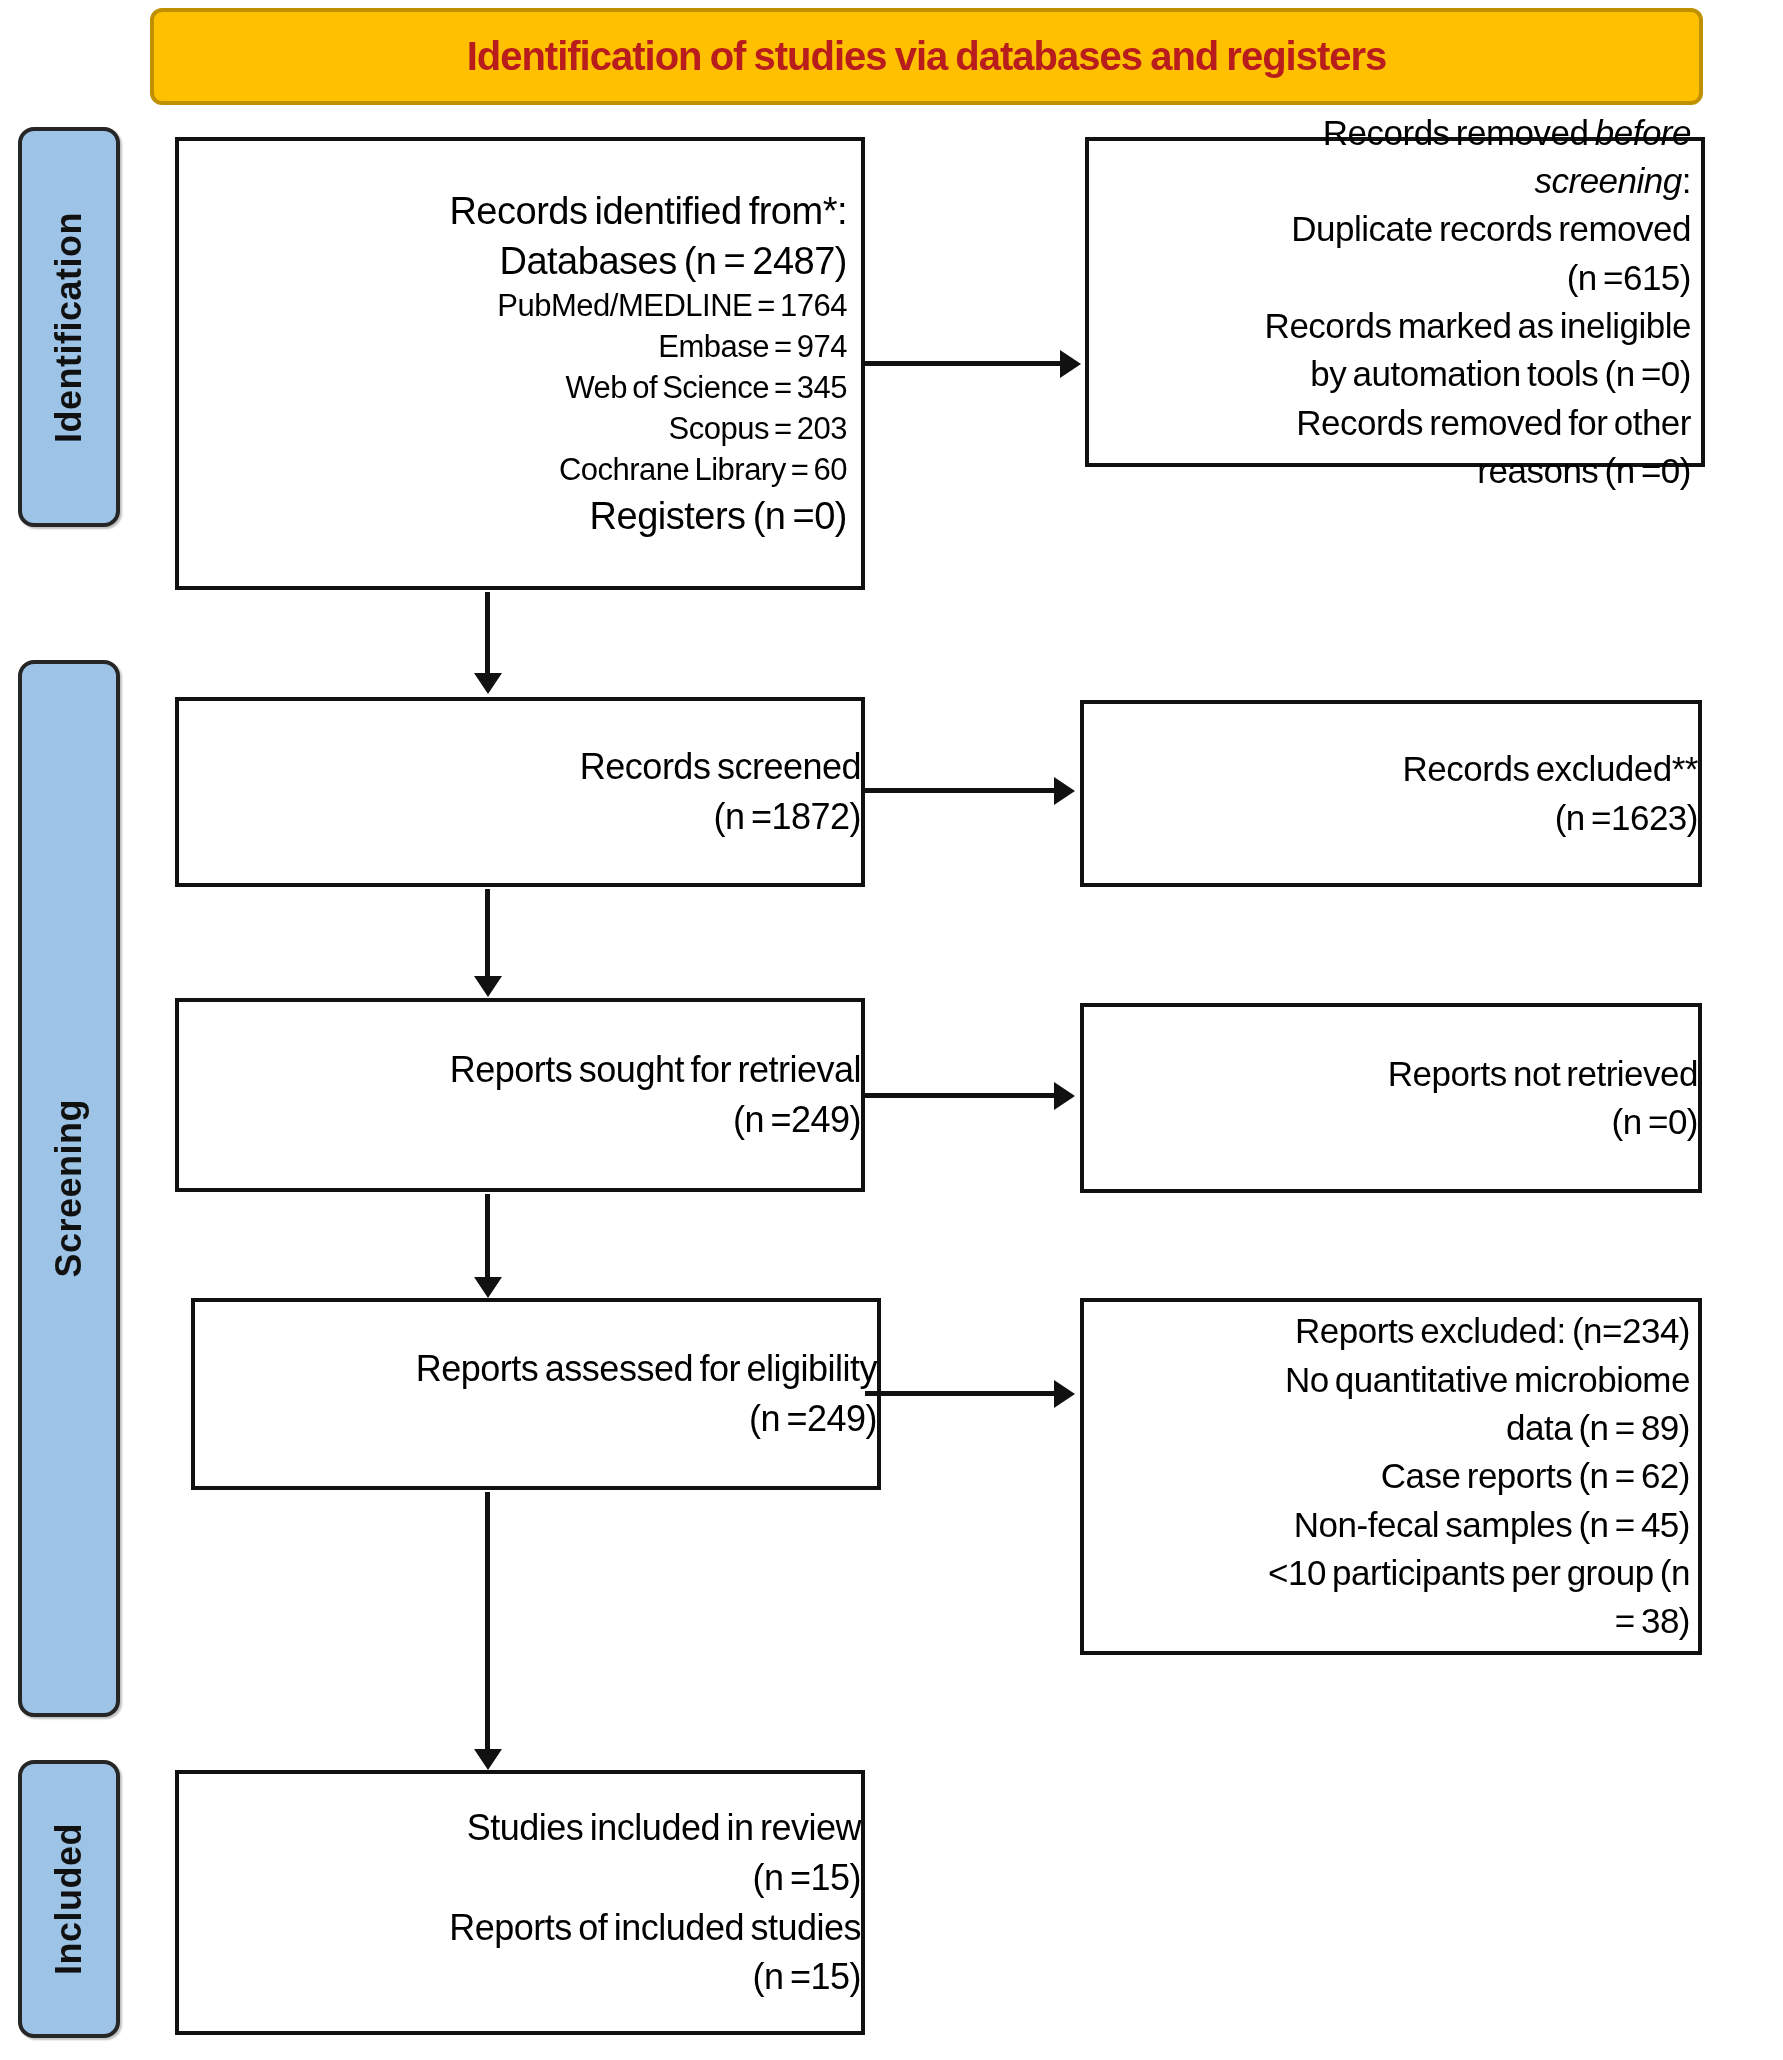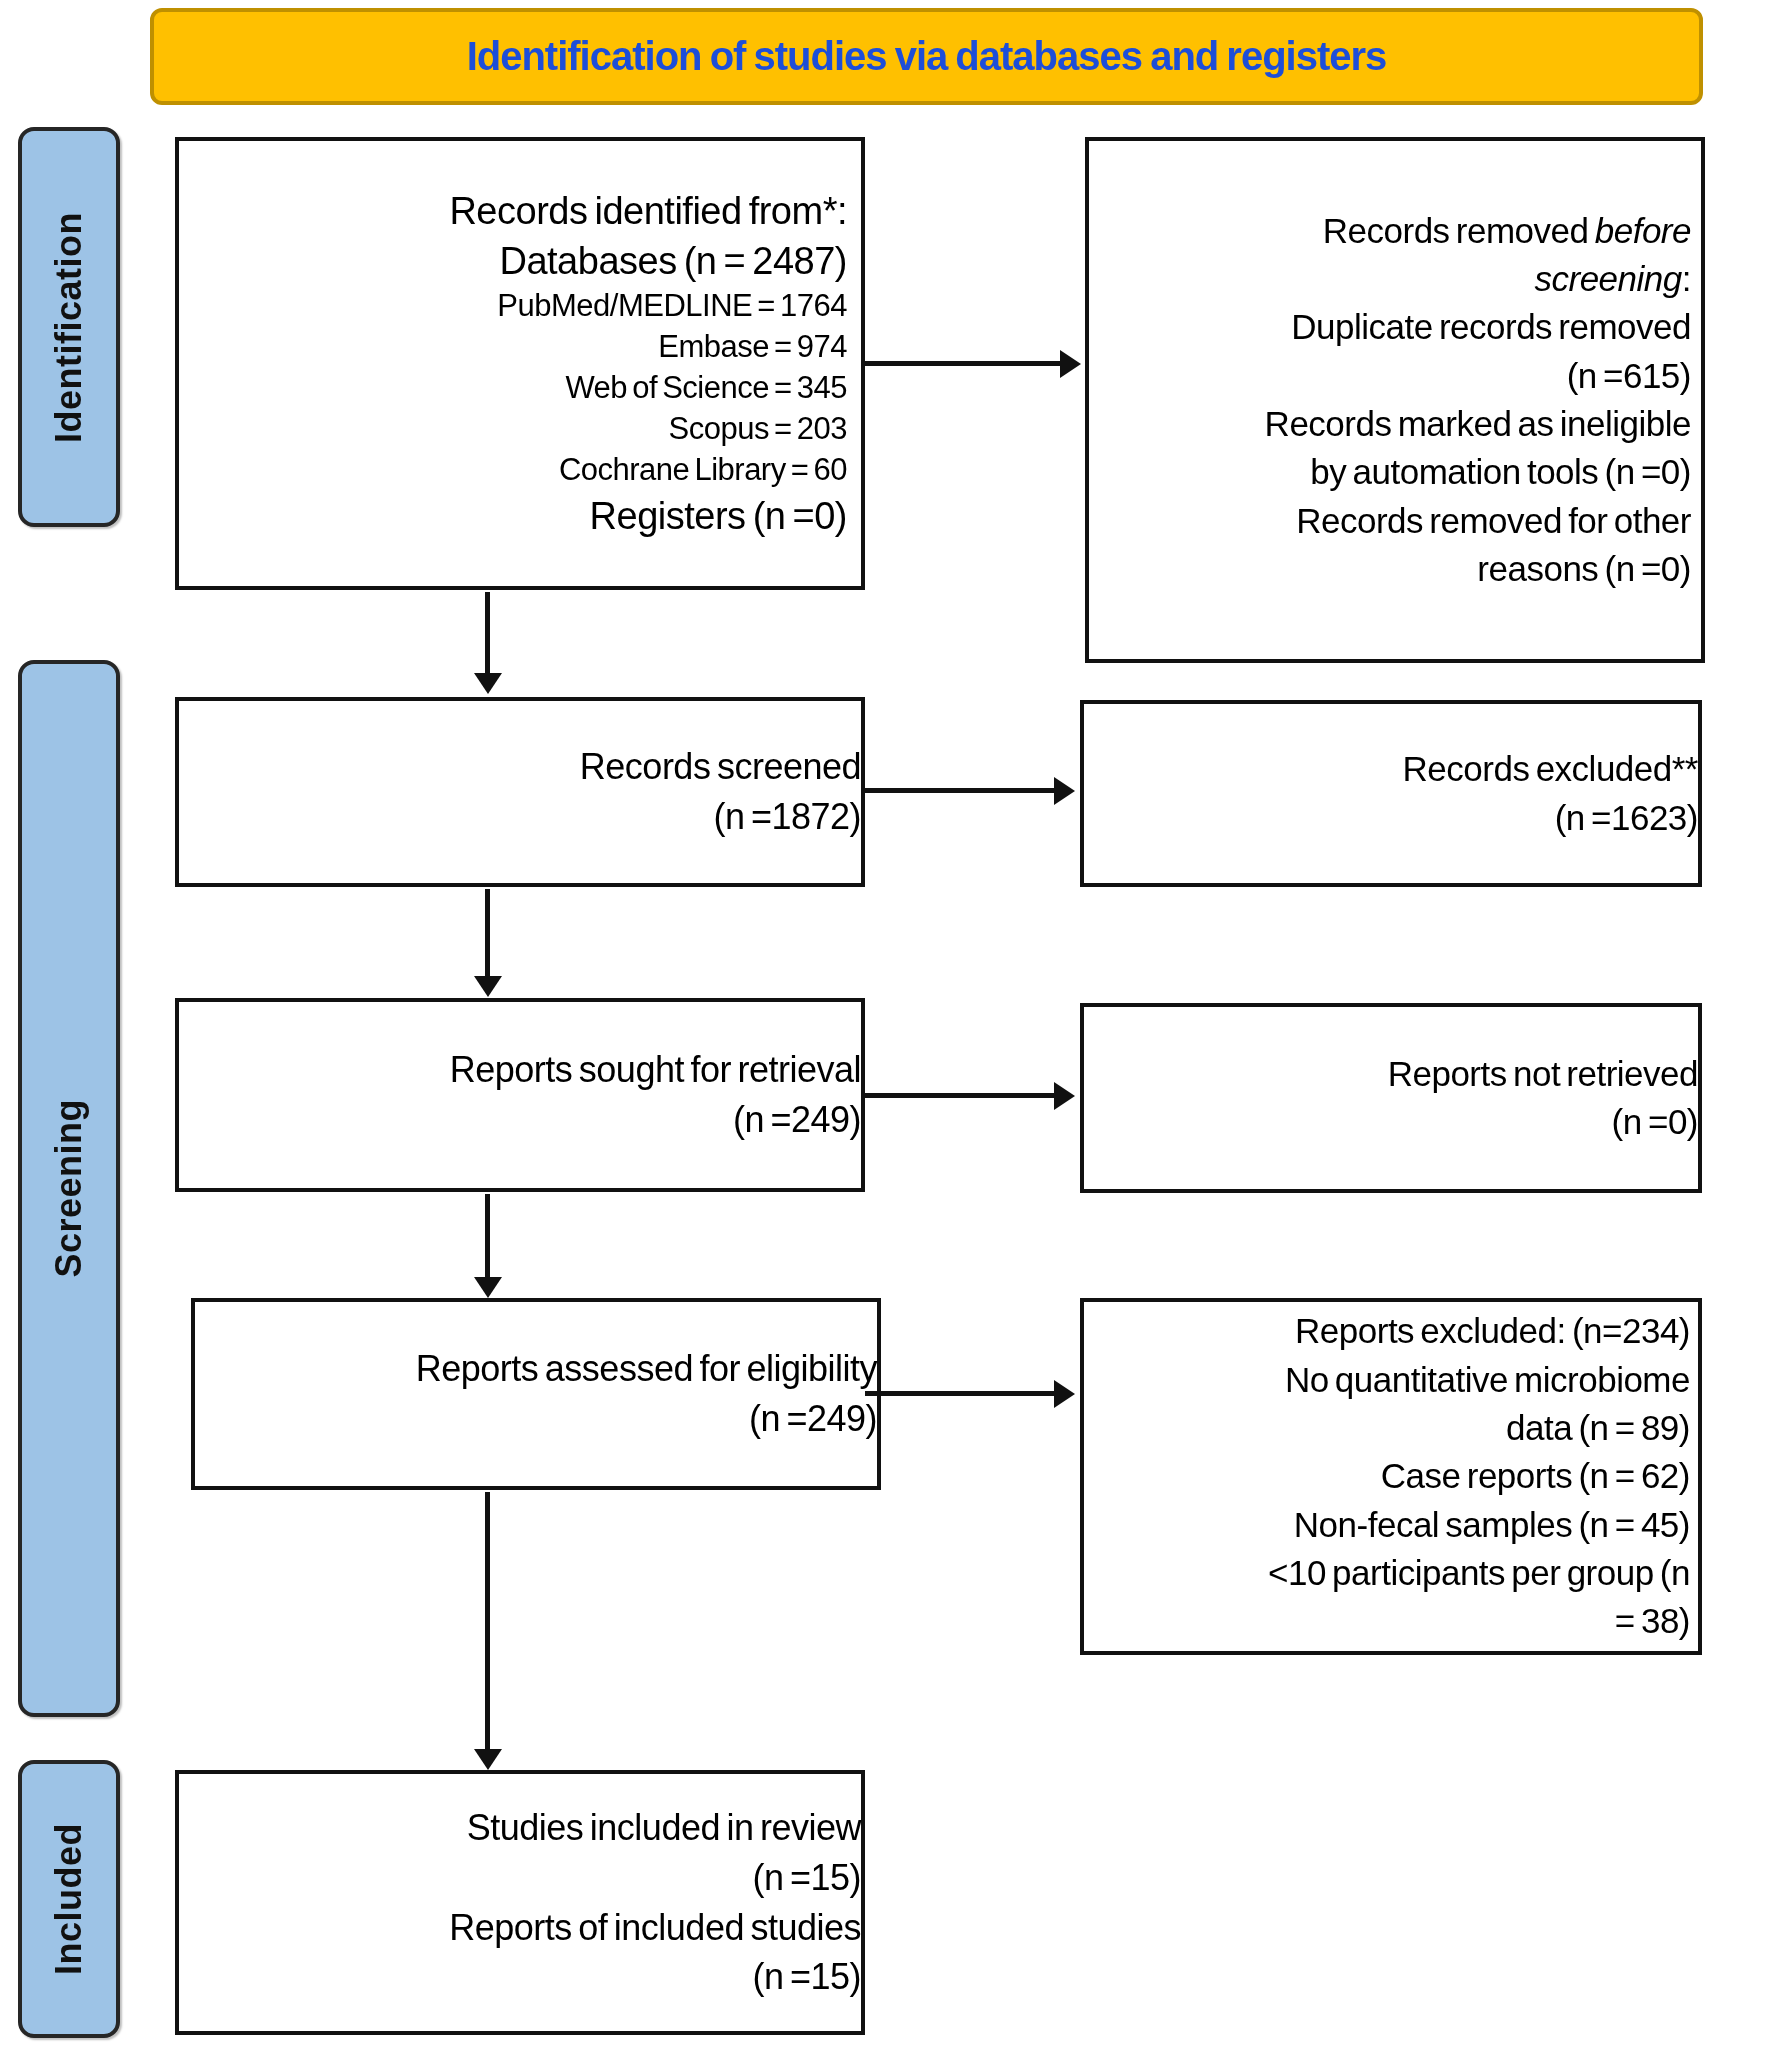--- a/index.html
+++ b/index.html
@@ -20,21 +20,21 @@
   .banner {
     position: absolute;
     left: 150px; top: 8px;
     width: 1553px; height: 97px;
     background: var(--banner-bg, #FFC000);
     border: 4px solid var(--banner-border, #BF9000);
     border-radius: 12px;
     display: flex; align-items: center; justify-content: center;
     font-size: 40px; font-weight: bold;
     letter-spacing: -1px; word-spacing: -2px;
-    color: #1d4ed8;
+    color: #b91c1c;
   }
 
   
   .stage {
     position: absolute;
     left: 18px; width: 102px;
     background: var(--stage-bg, #9DC3E6);
     border: 4px solid var(--stage-border, #262626);
     border-radius: 16px;
     display: flex; align-items: center; justify-content: center;
@@ -62,21 +62,21 @@
     letter-spacing: -0.5px; word-spacing: -3px; text-align: right;
   }
   .line { white-space: nowrap; }
   .it { font-style: italic; }
 
   #box-l1 { left: 175px; top: 137px;  width: 690px; height: 453px; padding: 8px 14px 8px 36px; line-height: 1.32; }
   #box-l1 .sz-lg { font-size: 38px; }
   #box-l1 .sz-sm { font-size: 31px; }
   #box-l1 .ind-1 { padding-left: 95px; }
 
-  #box-r1 { left: 1085px; top: 137px; width: 620px; height: 526px; padding: 8px 10px 8px 28px; font-size: 35px; }
+  #box-r1 { left: 1085px; top: 137px; width: 620px; height: 330px; padding: 8px 10px 8px 28px; font-size: 35px; }
   .rbox .ind-1 { padding-left: 62px; }
 
   #box-l2 { left: 175px; top: 697px;  width: 690px; height: 190px; padding-left: 36px; }
   #box-r2 { left: 1080px; top: 700px; width: 622px; height: 187px; padding-left: 28px; font-size: 35px; }
   #box-l3 { left: 175px; top: 998px;  width: 690px; height: 194px; padding-left: 36px; }
   #box-r3 { left: 1080px; top: 1003px; width: 622px; height: 190px; padding-left: 28px; font-size: 35px; }
   #box-l4 { left: 175px; top: 1298px; width: 690px; height: 192px; padding-left: 36px; margin-left: 16px; }
   #box-r4 { left: 1080px; top: 1298px; width: 622px; height: 357px; padding: 4px 8px 4px 28px; font-size: 35px; }
   #box-l5 { left: 175px; top: 1770px; width: 690px; height: 265px; padding-left: 36px; }
 

